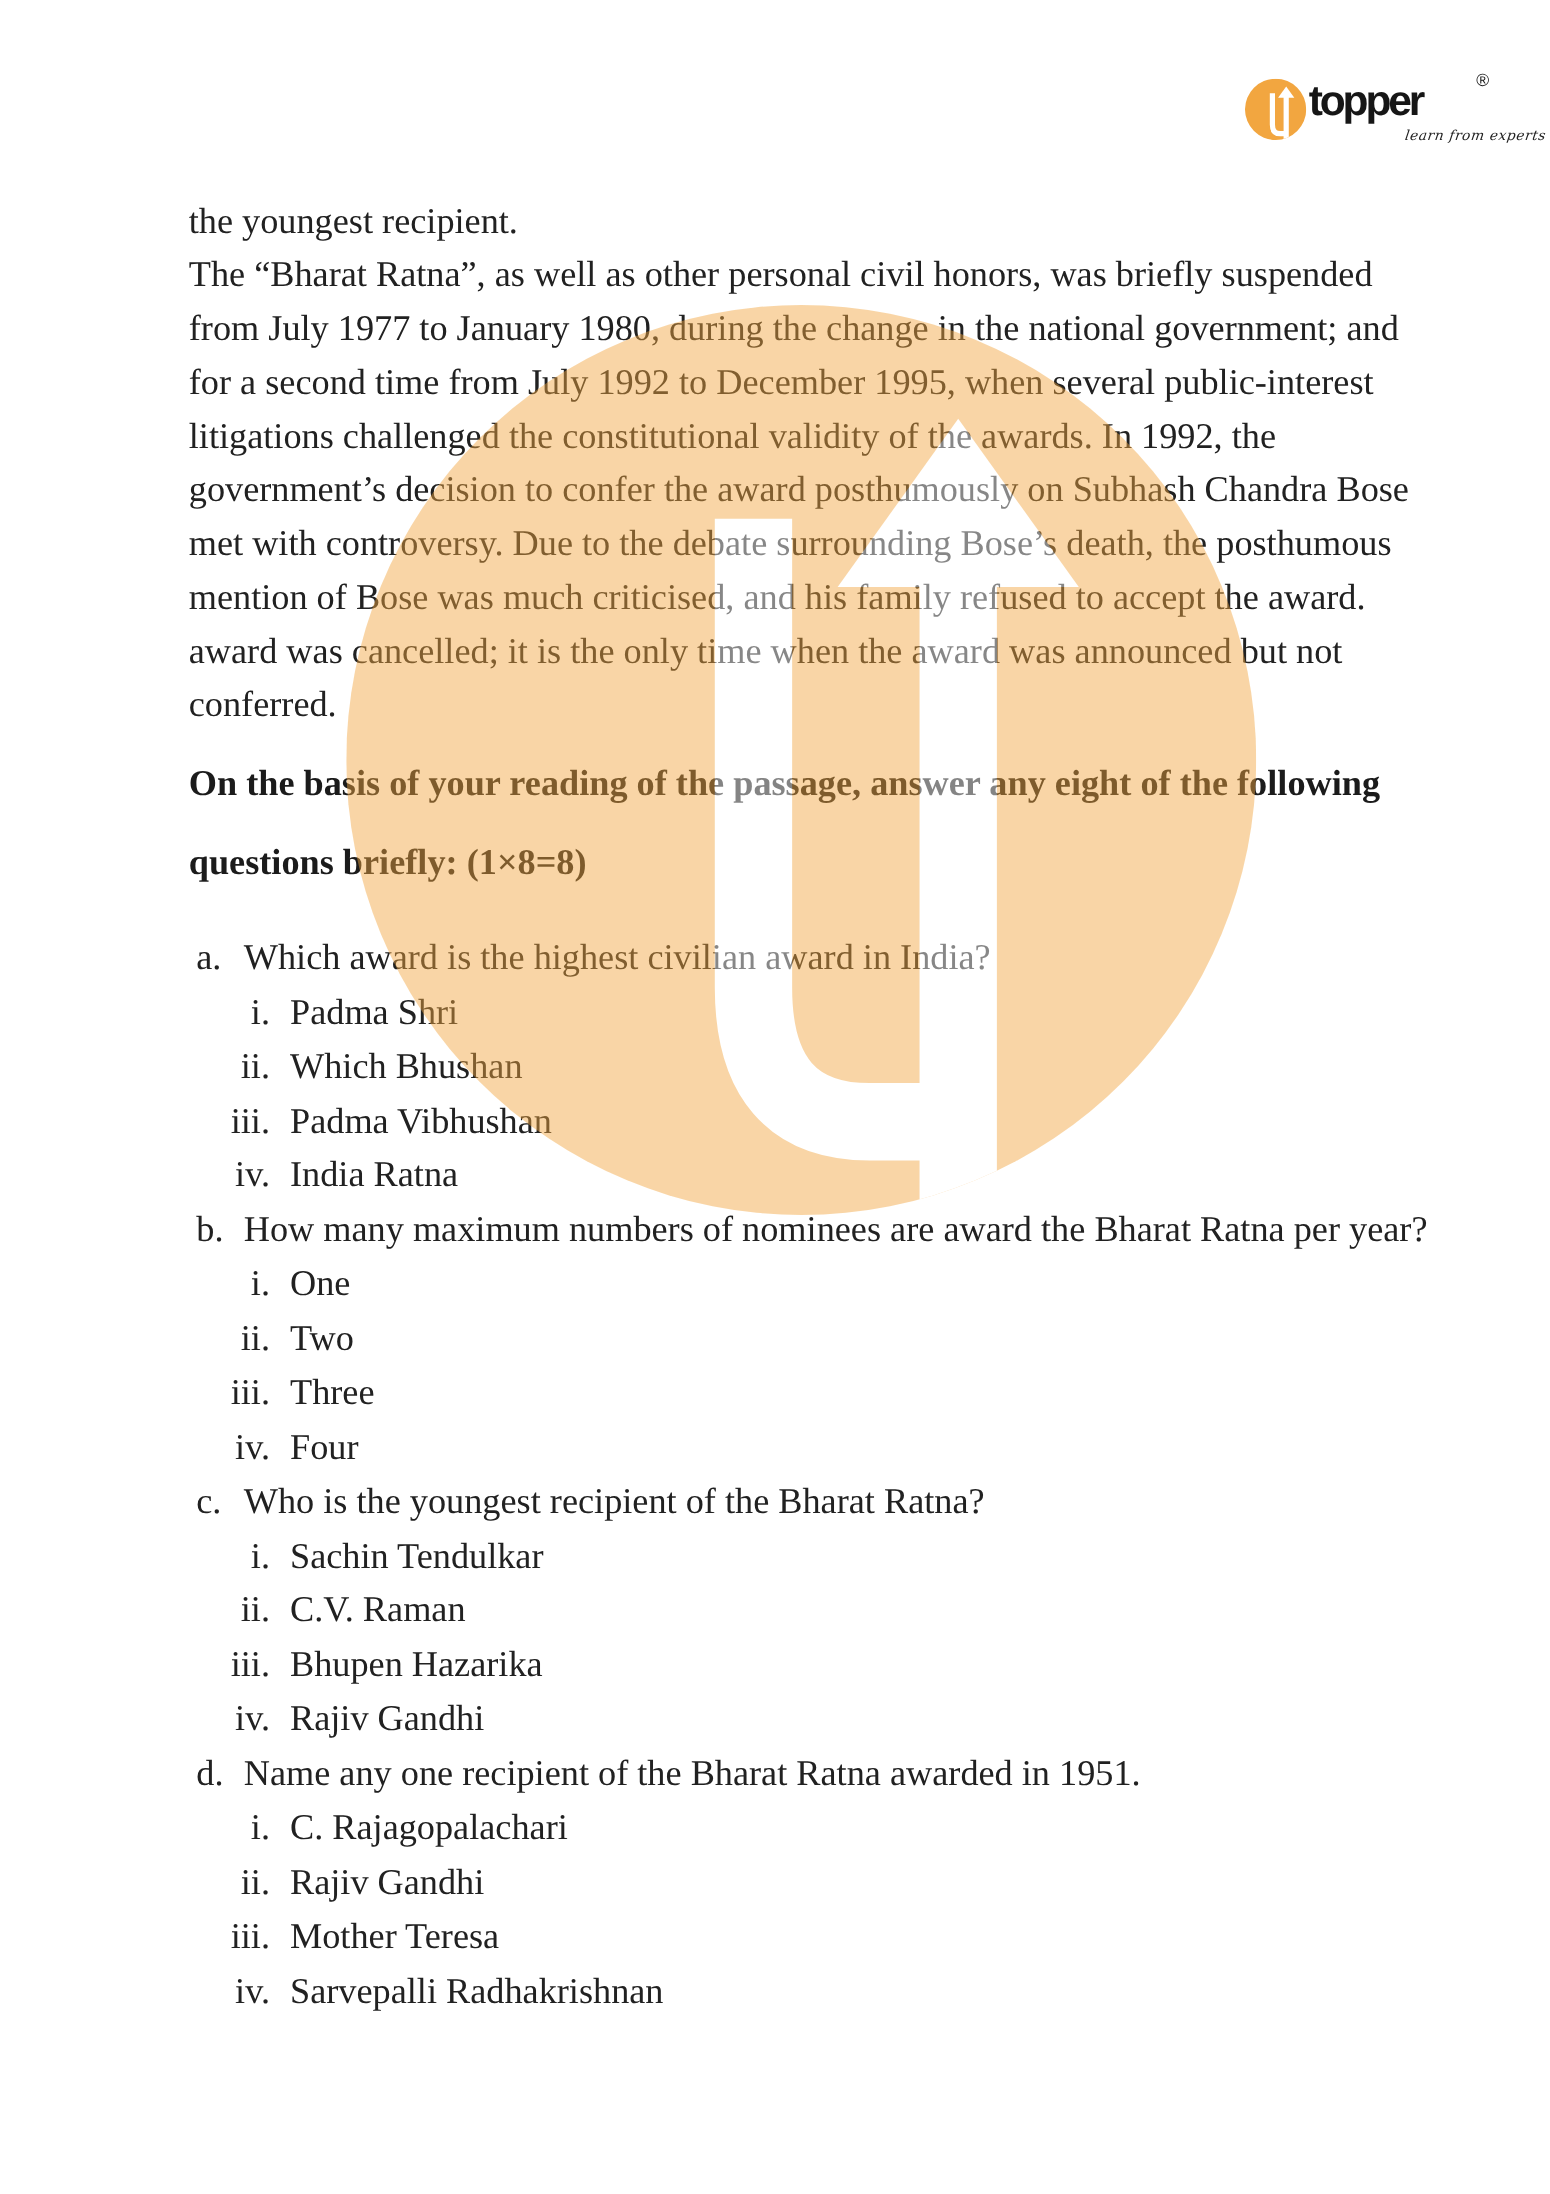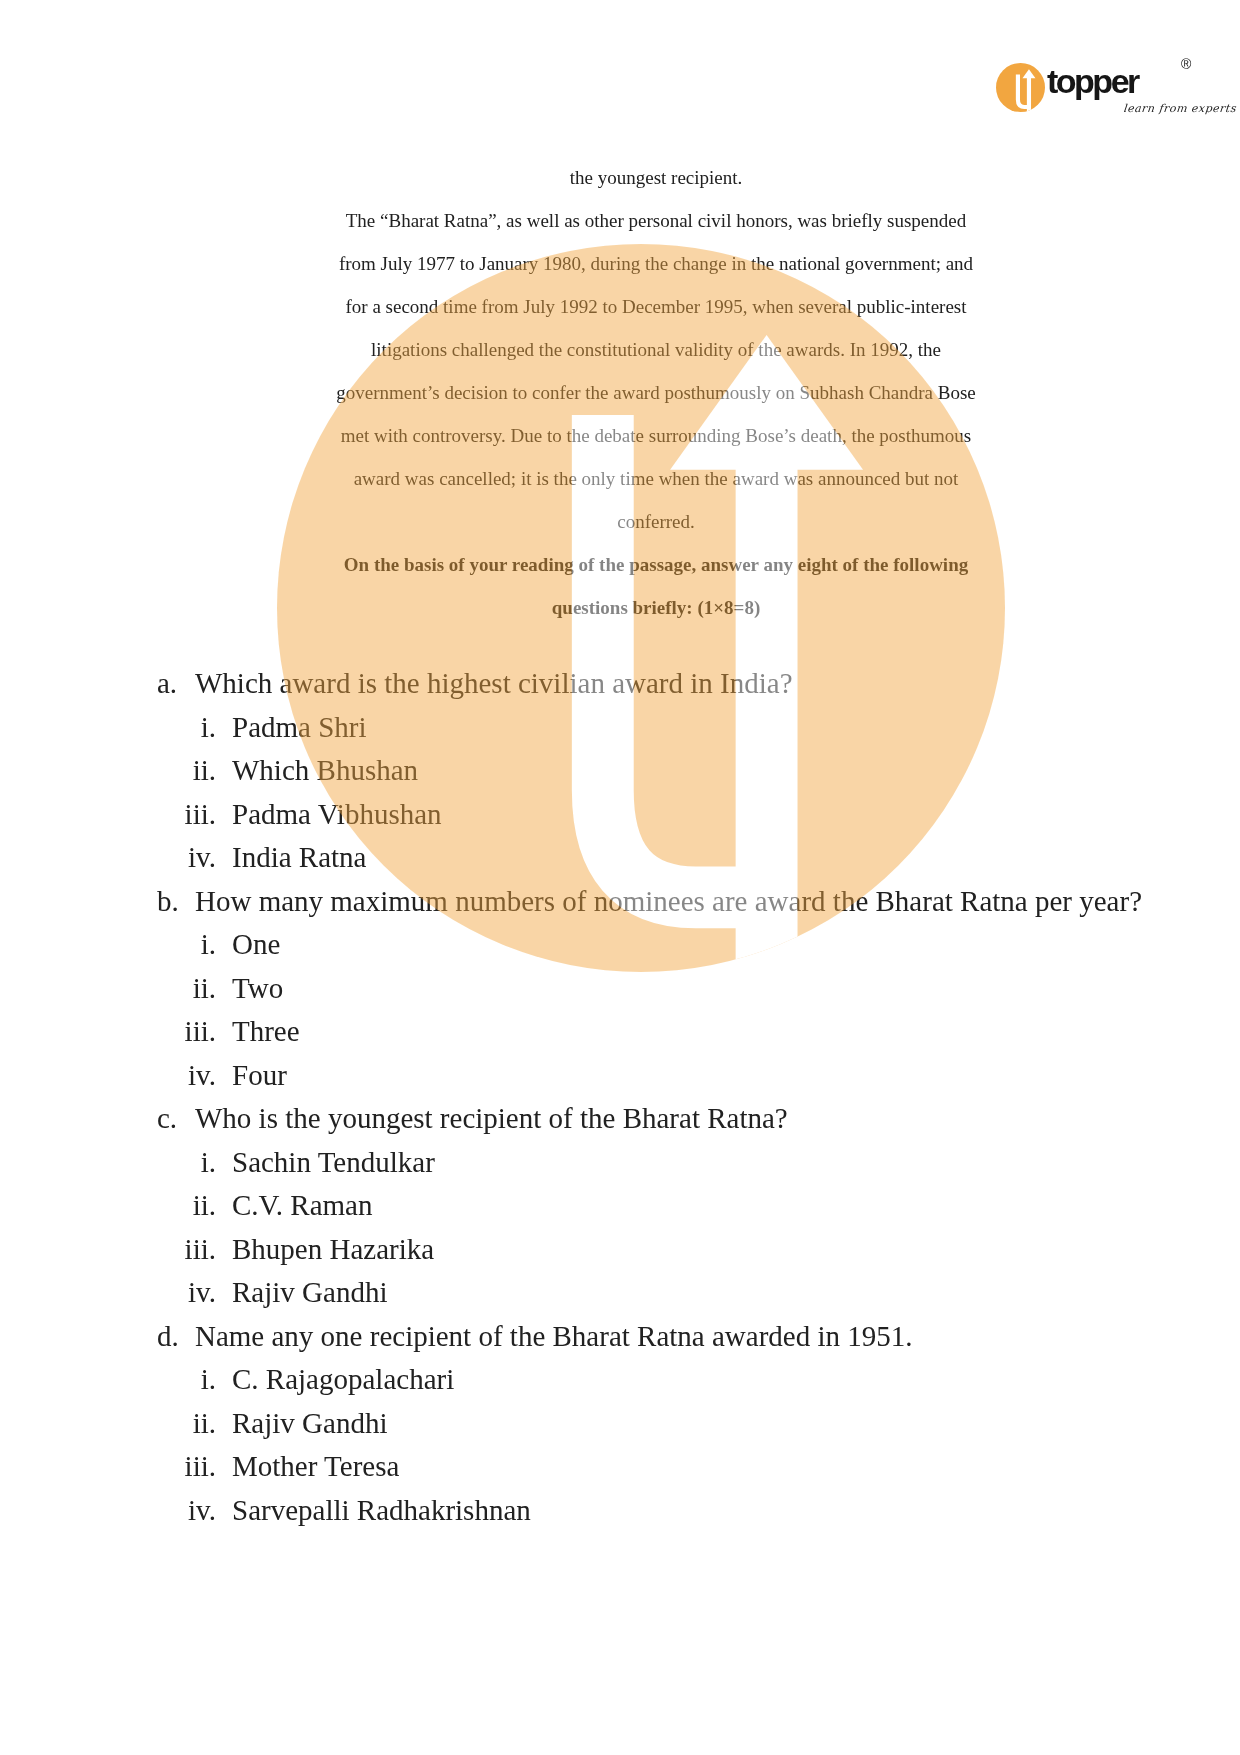--- a/index.html
+++ b/index.html
@@ -34,22 +34,22 @@
 
   
   .watermark {
     position:absolute; left:277px; top:244px;
     width:728px; height:728px;
     opacity:0.46; z-index:5; pointer-events:none;
   }
 
   
   .content { position:absolute; left:151px; top:156px; width:1010px; z-index:1; }
-  .pline { line-height:43px; font-size:19px; white-space:nowrap;text-align:center; }
-  .instr .pline { font-weight:bold; color:#1b1b1b; }
+  .pline { line-height:43px; font-size:29px; white-space:nowrap; }
+  .instr .pline { font-weight:bold; color:#1b1b1b;margin-top:20px; }
   .qlist { margin-top:33px; }
   .qrow { display:flex; line-height:43.5px; font-size:29px; padding-left:6px; white-space:nowrap; }
   .qrow .qlabel { width:38px; flex:none; }
   .orow { display:flex; line-height:43.5px; font-size:29px; white-space:nowrap; }
   .orow .onum { width:65px; flex:none; text-align:right; margin-right:16px; }
 </style>
 </head>
 <body>
 
 <svg class="logo-circle" viewBox="0 0 200 200">
@@ -72,20 +72,21 @@
 <div class="content">
 
   <div>
     <div class="pline">the youngest recipient.</div>
     <div class="pline">The “Bharat Ratna”, as well as other personal civil honors, was briefly suspended</div>
     <div class="pline">from July 1977 to January 1980, during the change in the national government; and</div>
     <div class="pline">for a second time from July 1992 to December 1995, when several public-interest</div>
     <div class="pline">litigations challenged the constitutional validity of the awards. In 1992, the</div>
     <div class="pline">government’s decision to confer the award posthumously on Subhash Chandra Bose</div>
     <div class="pline">met with controversy. Due to the debate surrounding Bose’s death, the posthumous</div>
+    <div class="pline">mention of Bose was much criticised, and his family refused to accept the award.</div>
     <div class="pline">award was cancelled; it is the only time when the award was announced but not</div>
     <div class="pline">conferred.</div>
   </div>
 
   <div class="instr">
     <div class="pline">On the basis of your reading of the passage, answer any eight of the following</div>
     <div class="pline">questions briefly: (1×8=8)</div>
   </div>
 
   <div class="qlist">

